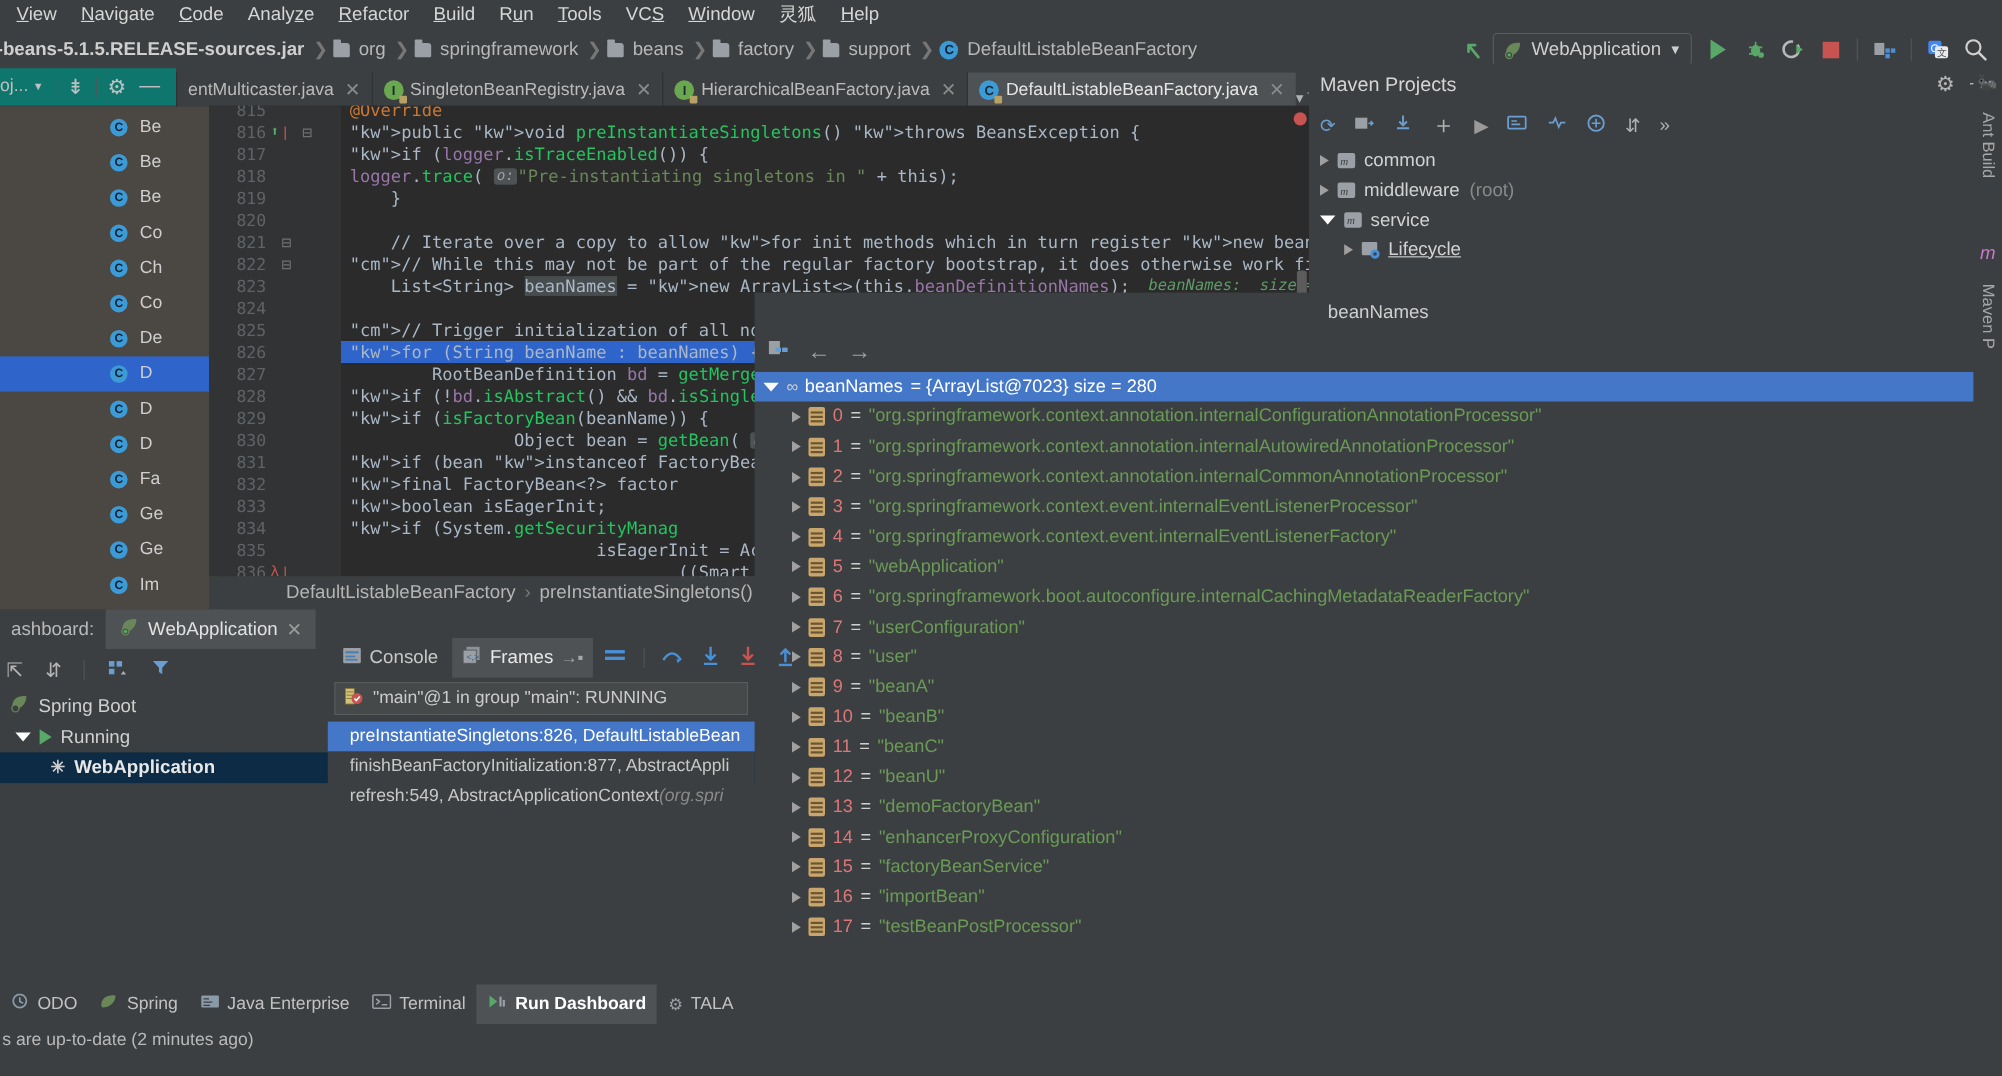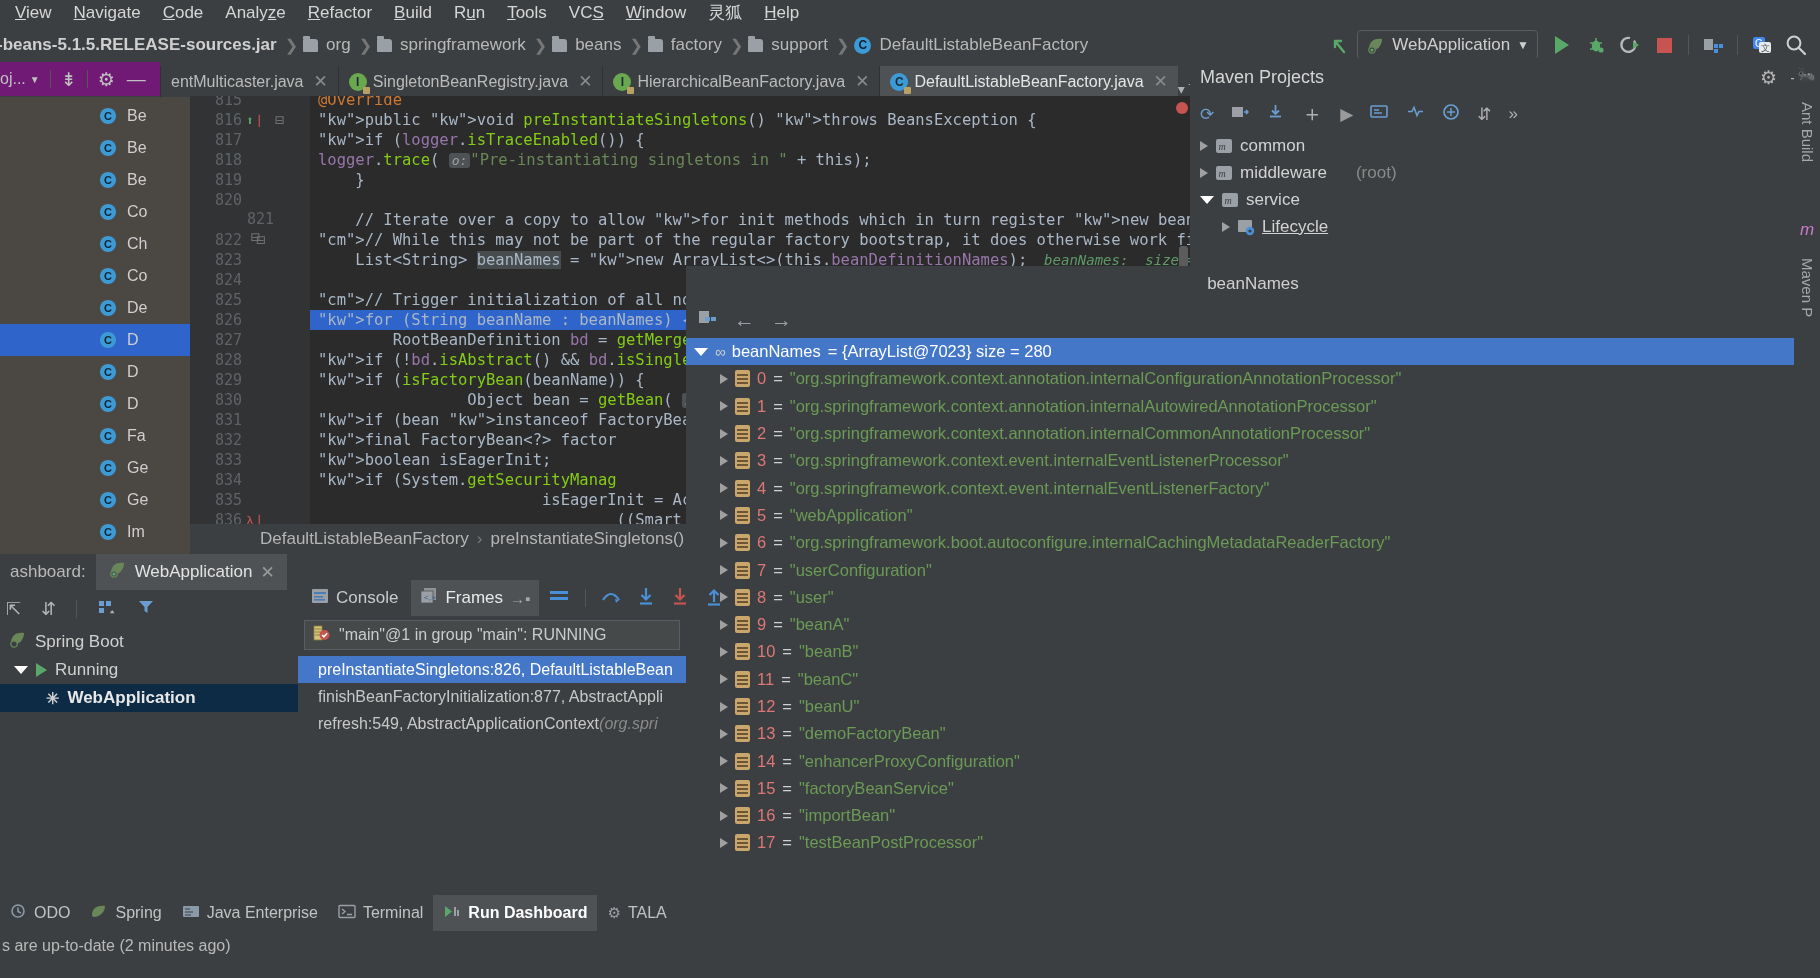--- a/index.html
+++ b/index.html
@@ -56,21 +56,21 @@
   .tri-run { width: 0; height: 0; border-left: 14px solid #59a869; border-top: 9px solid transparent; border-bottom: 9px solid transparent; }
   .stop-sq { width: 15px; height: 15px; background: #c75450; }
 
   
   .tabstrip {
     position: absolute; left: 0; top: 65px; width: 1190px; height: 32px;
     background: #3c3f41; display: flex; align-items: flex-end; font-size: 16px;
   }
   .ltoolbar {
     position: absolute; left: 0; top: 62px; width: 160px; height: 34px;
-    display: flex; align-items: center; gap: 4px; background: #701a75; z-index:5;
+    display: flex; align-items: center; gap: 4px; background: #0f766e; z-index:5;
   }
   .etab {
     height: 31px; display: flex; align-items: center; gap: 6px;
     padding: 0 10px 0 10px; color: #bbbbbb; white-space: nowrap;
     border-left: 1px solid #2f3133;
   }
   .etab.active { background: #4e5254; color: #e6e6e6; }
   .etab .x { color: #8a8a8a; font-size: 17px; margin-left: 4px; }
   .tabtag {
     width: 18px; height: 18px; border-radius: 50%; font-size: 12px; font-weight: bold;
@@ -110,21 +110,21 @@
   .gnum { width: 56px; text-align: right; padding-right: 4px; }
   .code-area { position: absolute; left: 120px; top: 0; right: 0; bottom: 0; }
   .cline {
     position: absolute; left: 0; height: 20px; white-space: pre;
     font-family: "DejaVu Sans Mono", monospace; font-size: 15.5px;
     color: #a9b7c6; display: flex; align-items: center;
   }
   .kw { color: #cc7832; }
   .st { color: #6a8759; }
   .fld { color: #9876aa; }
-  .mth { color: #84cc16; }
+  .mth { color: #22c55e; }
   .param-hint { background: #4e5254; color: #a0a0a0; border-radius: 3px; padding: 0 3px; font-style: italic; font-size: 13px;}
   .inline-dbg { color: #5f9a68; font-style: italic; font-size: 14px; }
   .inline-dbg-hl { color: #c9b458; font-style: italic; font-size: 14px; background:#4d4a2b;}
   .hlvar { background: #474d4e; }
   .curline { position:absolute; left:0; right:0; height:20px; background:#2f65ca; }
   .breadcrumbbar {
     position: absolute; left: 190px; top: 524px; width: 1000px; height: 30px;
     background: #3c3f41; display: flex; align-items: center; padding-left: 70px;
     font-size: 17px; color: #b5b5b5; gap: 8px;
   }
@@ -480,21 +480,21 @@
           <span style="display:flex;align-items:center;gap:1px;"></span>
         </div>
         <div class="gline" style="top:74px;">
           <span class="gnum">819</span>
           <span style="display:flex;align-items:center;gap:1px;"></span>
         </div>
         <div class="gline" style="top:94px;">
           <span class="gnum">820</span>
           <span style="display:flex;align-items:center;gap:1px;"></span>
         </div>
-        <div class="gline" style="top:114px;flex-direction:column;">
+        <div class="gline" style="top:114px;">
           <span class="gnum">821</span>
           <span style="display:flex;align-items:center;gap:1px;">
             <span style="margin-left:10px;color:#6e7173;">⊟</span>
           </span>
         </div>
         <div class="gline" style="top:134px;">
           <span class="gnum">822</span>
           <span style="display:flex;align-items:center;gap:1px;">
             <span style="margin-left:10px;color:#6e7173;">⊟</span>
           </span>
@@ -653,21 +653,21 @@
         </div>
         <div class="mrow">
           <span class="tri"></span>
           <span class="m-ico">
             <svg width="18" height="18" viewBox="0 0 18 18">
               <rect x="1" y="2" width="16" height="14" rx="2" fill="#9aa0a6"></rect>
               <text x="3.5" y="13" font-size="10" fill="#3c3f41" font-family="Liberation Serif" font-style="italic">m</text>
             </svg>
           </span>
           <span>middleware</span>
-          <span style="color:#8a8a8a;margin-left:22px;">(root)</span>
+          <span style="color:#8a8a8a;margin-left:2px;">(root)</span>
         </div>
         <div class="mrow">
           <span class="tri open"></span>
           <span class="m-ico">
             <svg width="18" height="18" viewBox="0 0 18 18">
               <rect x="1" y="2" width="16" height="14" rx="2" fill="#9aa0a6"></rect>
               <text x="3.5" y="13" font-size="10" fill="#3c3f41" font-family="Liberation Serif" font-style="italic">m</text>
             </svg>
           </span>
           <span>service</span>

